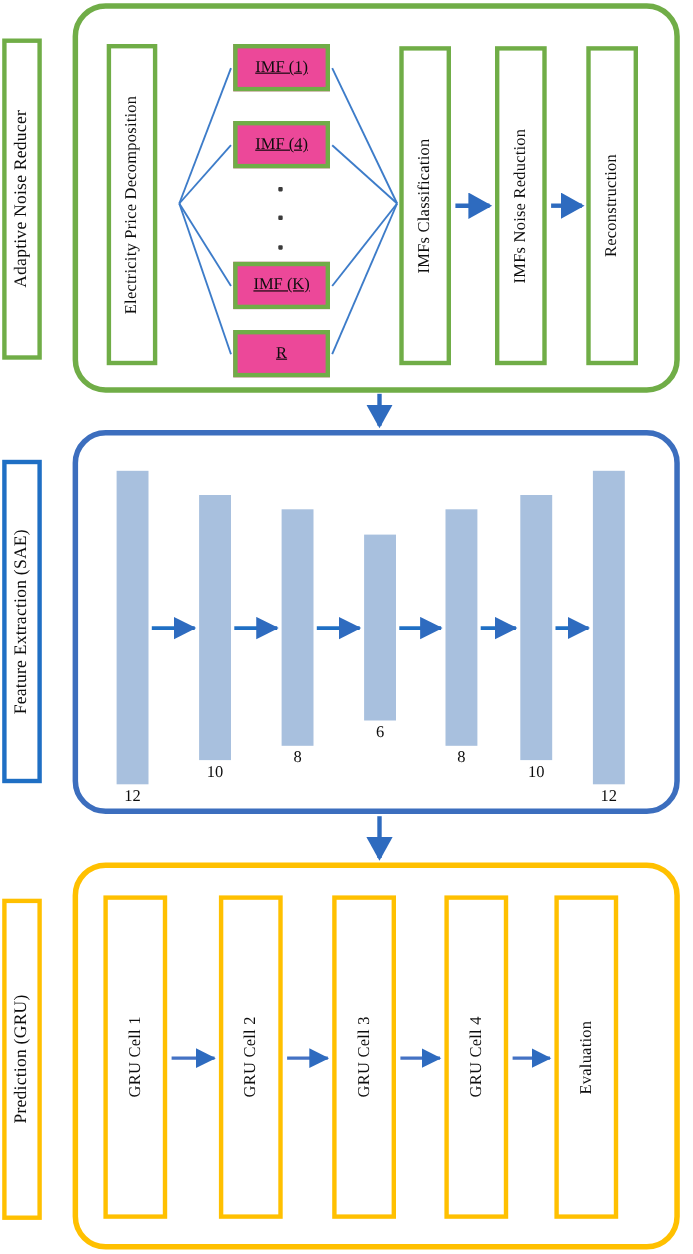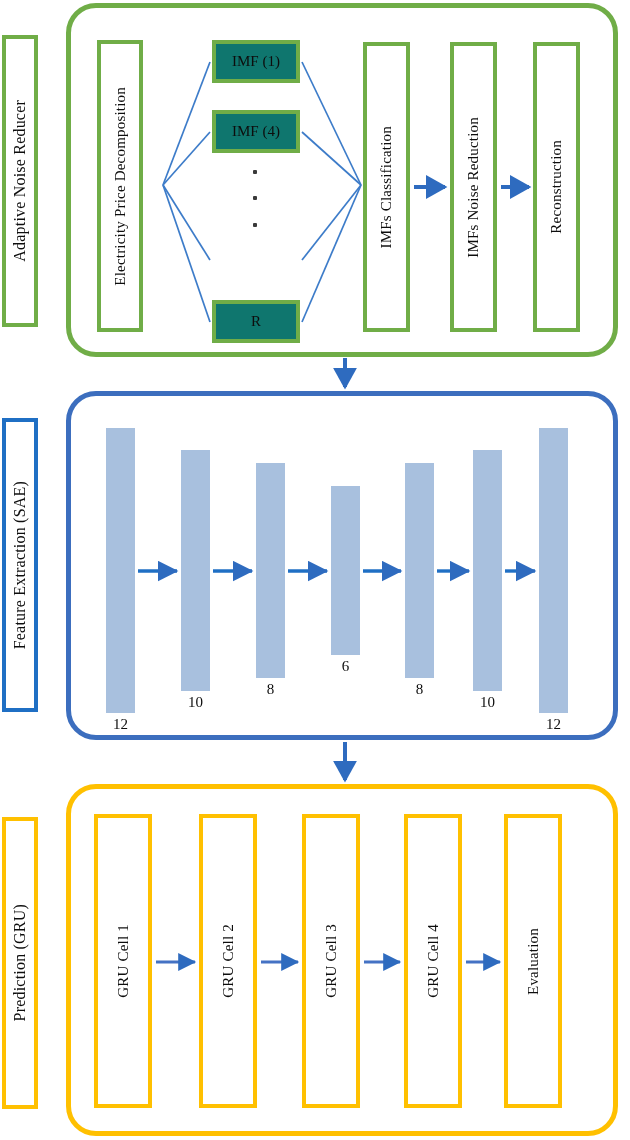--- a/index.html
+++ b/index.html
@@ -64,25 +64,26 @@
   }
   .htext {
     white-space: nowrap;
     color: #0d0d0d;
     text-align: center;
   }
 
   
   .imfbox {
     border: 4px solid #70AD47;
-    background: #0f766e;
+    background: #ec4899;
     display: flex;
     align-items: center;
     justify-content: center;
     font-size: 15px;
+    text-decoration: underline;
   }
 
   
   .aebar {
     background: #A8C0DE;
   }
   .aelabel {
     font-size: 15px;
     color: #0d0d0d;
     text-align: center;
@@ -130,20 +131,23 @@
   <div class="abs" style="left:253px; top:170px;">
     <div class="dot"></div>
   </div>
   <div class="abs" style="left:253px; top:196px;">
     <div class="dot"></div>
   </div>
   <div class="abs" style="left:253px; top:223px;">
     <div class="dot"></div>
   </div>
 
+  <div class="abs imfbox" style="left:212px; top:238px; width:88px; height:43px;">
+    <span class="htext">IMF (K)</span>
+  </div>
 
   <div class="abs imfbox" style="left:212px; top:300px; width:88px; height:43px;">
     <span class="htext">R</span>
   </div>
 
   <div class="abs pbox pbox-green" style="left:363px; top:42px; width:47px; height:290px;">
     <span class="vtext" style="font-size:15px;">IMFs Classification</span>
   </div>
 
   <div class="abs pbox pbox-green" style="left:450px; top:42px; width:47px; height:290px;">

